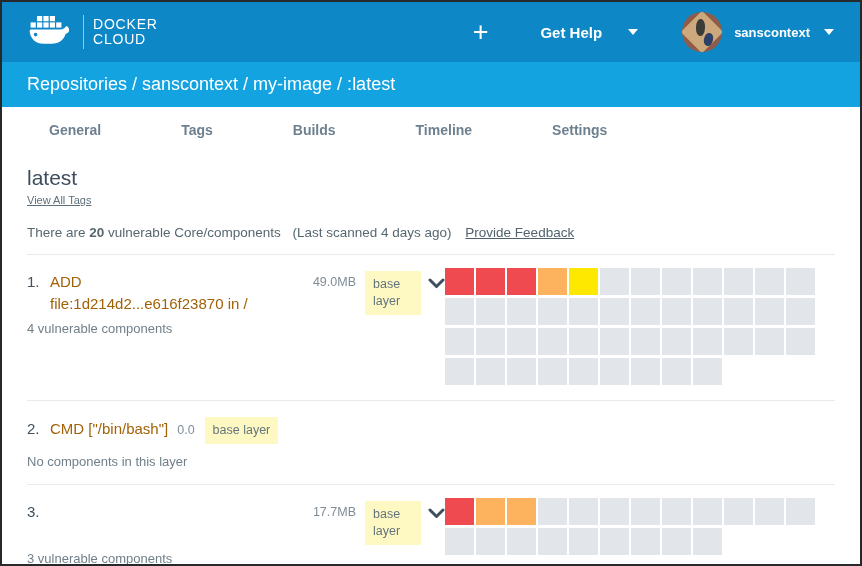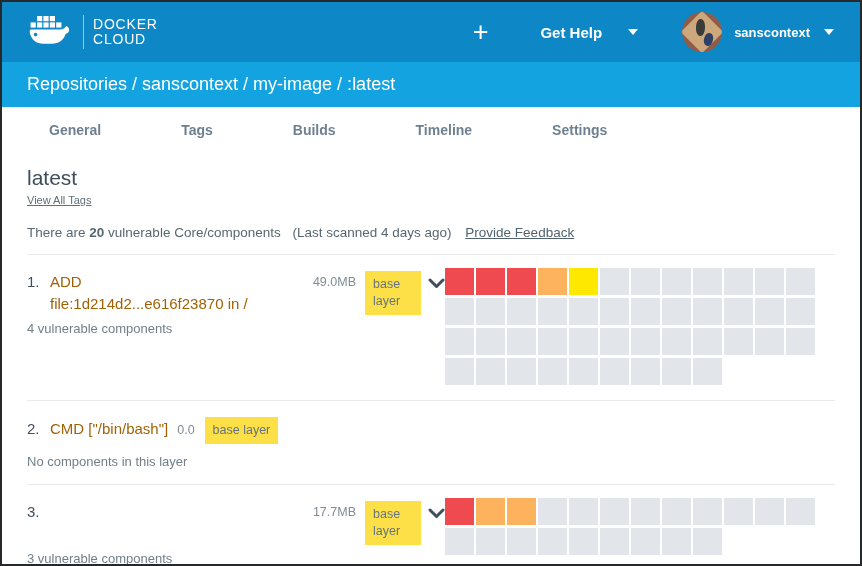--- a/index.html
+++ b/index.html
@@ -43,21 +43,21 @@
   .scan-date { margin-left:8px; }
   .feedback-link { margin-left:10px; color:#51626e; text-decoration:underline; cursor:pointer; }
   
   .layer { border-top:1px solid #e8ebed; display:flex; padding:16px 0 15px; }
   .layer-left { width:418px; flex:none; }
   .layer-head { display:flex; align-items:flex-start; }
   .num { width:23px; flex:none; font-size:15px; color:#3f4f5d; line-height:22px; }
   .cmd { width:205px; flex:none; font-size:15px; color:#a16207; line-height:22px; overflow-wrap:break-word; }
   .size { flex:1; text-align:right; font-size:12.5px; color:#7d8c97; padding:4px 9px 0 0; }
   .badge {
-    background:#fde047; color:#64747f; font-size:12.5px; line-height:17px;
+    background:#fef9c3; color:#64747f; font-size:12.5px; line-height:17px;
     padding:5px 8px; flex:none;
   }
   .badge.multi { width:56px; }
   .chev { margin:4px 0 0 7px; flex:none; cursor:pointer; }
   .note { font-size:13px; color:#707f89; margin-top:6px; }
   
   .layer.inline .layer-head { align-items:baseline; }
   .layer.inline .cmd { width:auto; }
   .layer.inline .size { flex:none; text-align:right; padding:0; margin-left:9px; }
   .layer.inline .badge { margin-left:10px; white-space:nowrap; }

